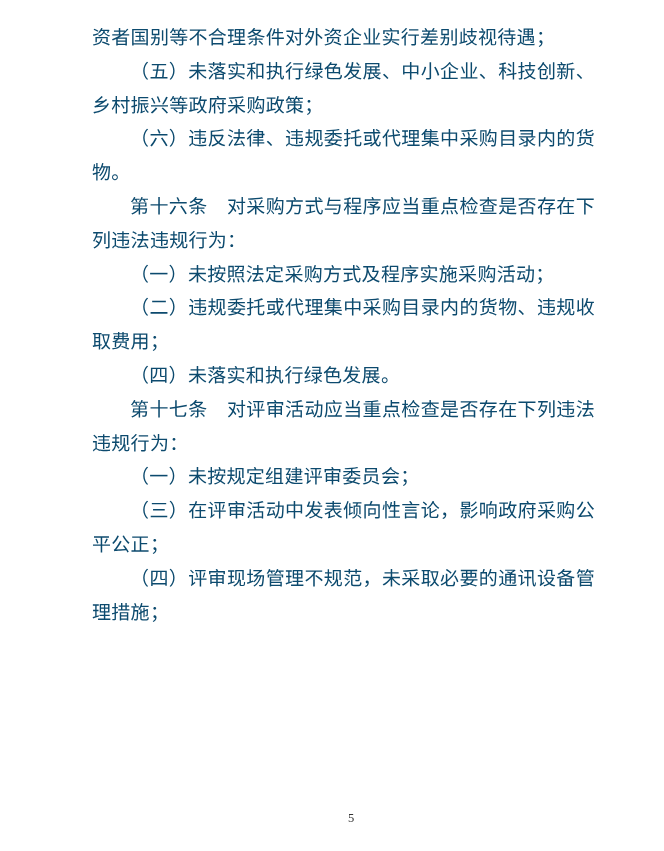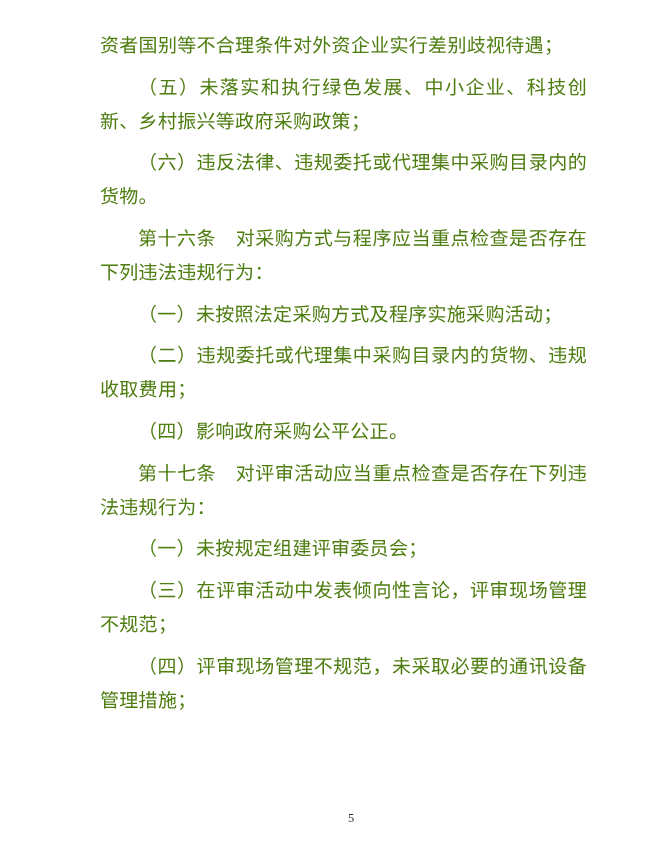--- a/index.html
+++ b/index.html
@@ -15,26 +15,26 @@
     overflow: hidden;
     font-family: "Liberation Serif", "DejaVu Serif", serif;
   }
   .text-block {
     position: absolute;
     left: 92px;
     top: 21px;
     width: 503px;
   }
   .para {
-    margin: 8px;
+    margin: 0;
     padding: 0;
     font-size: 19px;
     line-height: 33.8px;
     letter-spacing: 0.3px;
-    color: #4d7c0f;
+    color: #0c4a6e;
     text-align: justify;
     text-justify: inter-ideograph;
     word-break: normal;
   }
   .para.indent {
     text-indent: 38px;
   }
   .page-number {
     position: absolute;
     top: 811px;
@@ -49,20 +49,20 @@
 
 <div class="page">
   <div class="text-block" id="paragraph-container">
 
   <p class="para">资者国别等不合理条件对外资企业实行差别歧视待遇；</p>
       <p class="para indent">（五）未落实和执行绿色发展、中小企业、科技创新、乡村振兴等政府采购政策；</p>
       <p class="para indent">（六）违反法律、违规委托或代理集中采购目录内的货物。</p>
       <p class="para indent">第十六条　对采购方式与程序应当重点检查是否存在下列违法违规行为：</p>
       <p class="para indent">（一）未按照法定采购方式及程序实施采购活动；</p>
       <p class="para indent">（二）违规委托或代理集中采购目录内的货物、违规收取费用；</p>
-      <p class="para indent">（四）影响政府采购公平公正。</p>
+      <p class="para indent">（四）未落实和执行绿色发展。</p>
       <p class="para indent">第十七条　对评审活动应当重点检查是否存在下列违法违规行为：</p>
       <p class="para indent">（一）未按规定组建评审委员会；</p>
-      <p class="para indent">（三）在评审活动中发表倾向性言论，评审现场管理不规范；</p>
+      <p class="para indent">（三）在评审活动中发表倾向性言论，影响政府采购公平公正；</p>
       <p class="para indent">（四）评审现场管理不规范，未采取必要的通讯设备管理措施；</p>
     </div>
   <div class="page-number">5</div>
 </div>
 
 </body></html>

